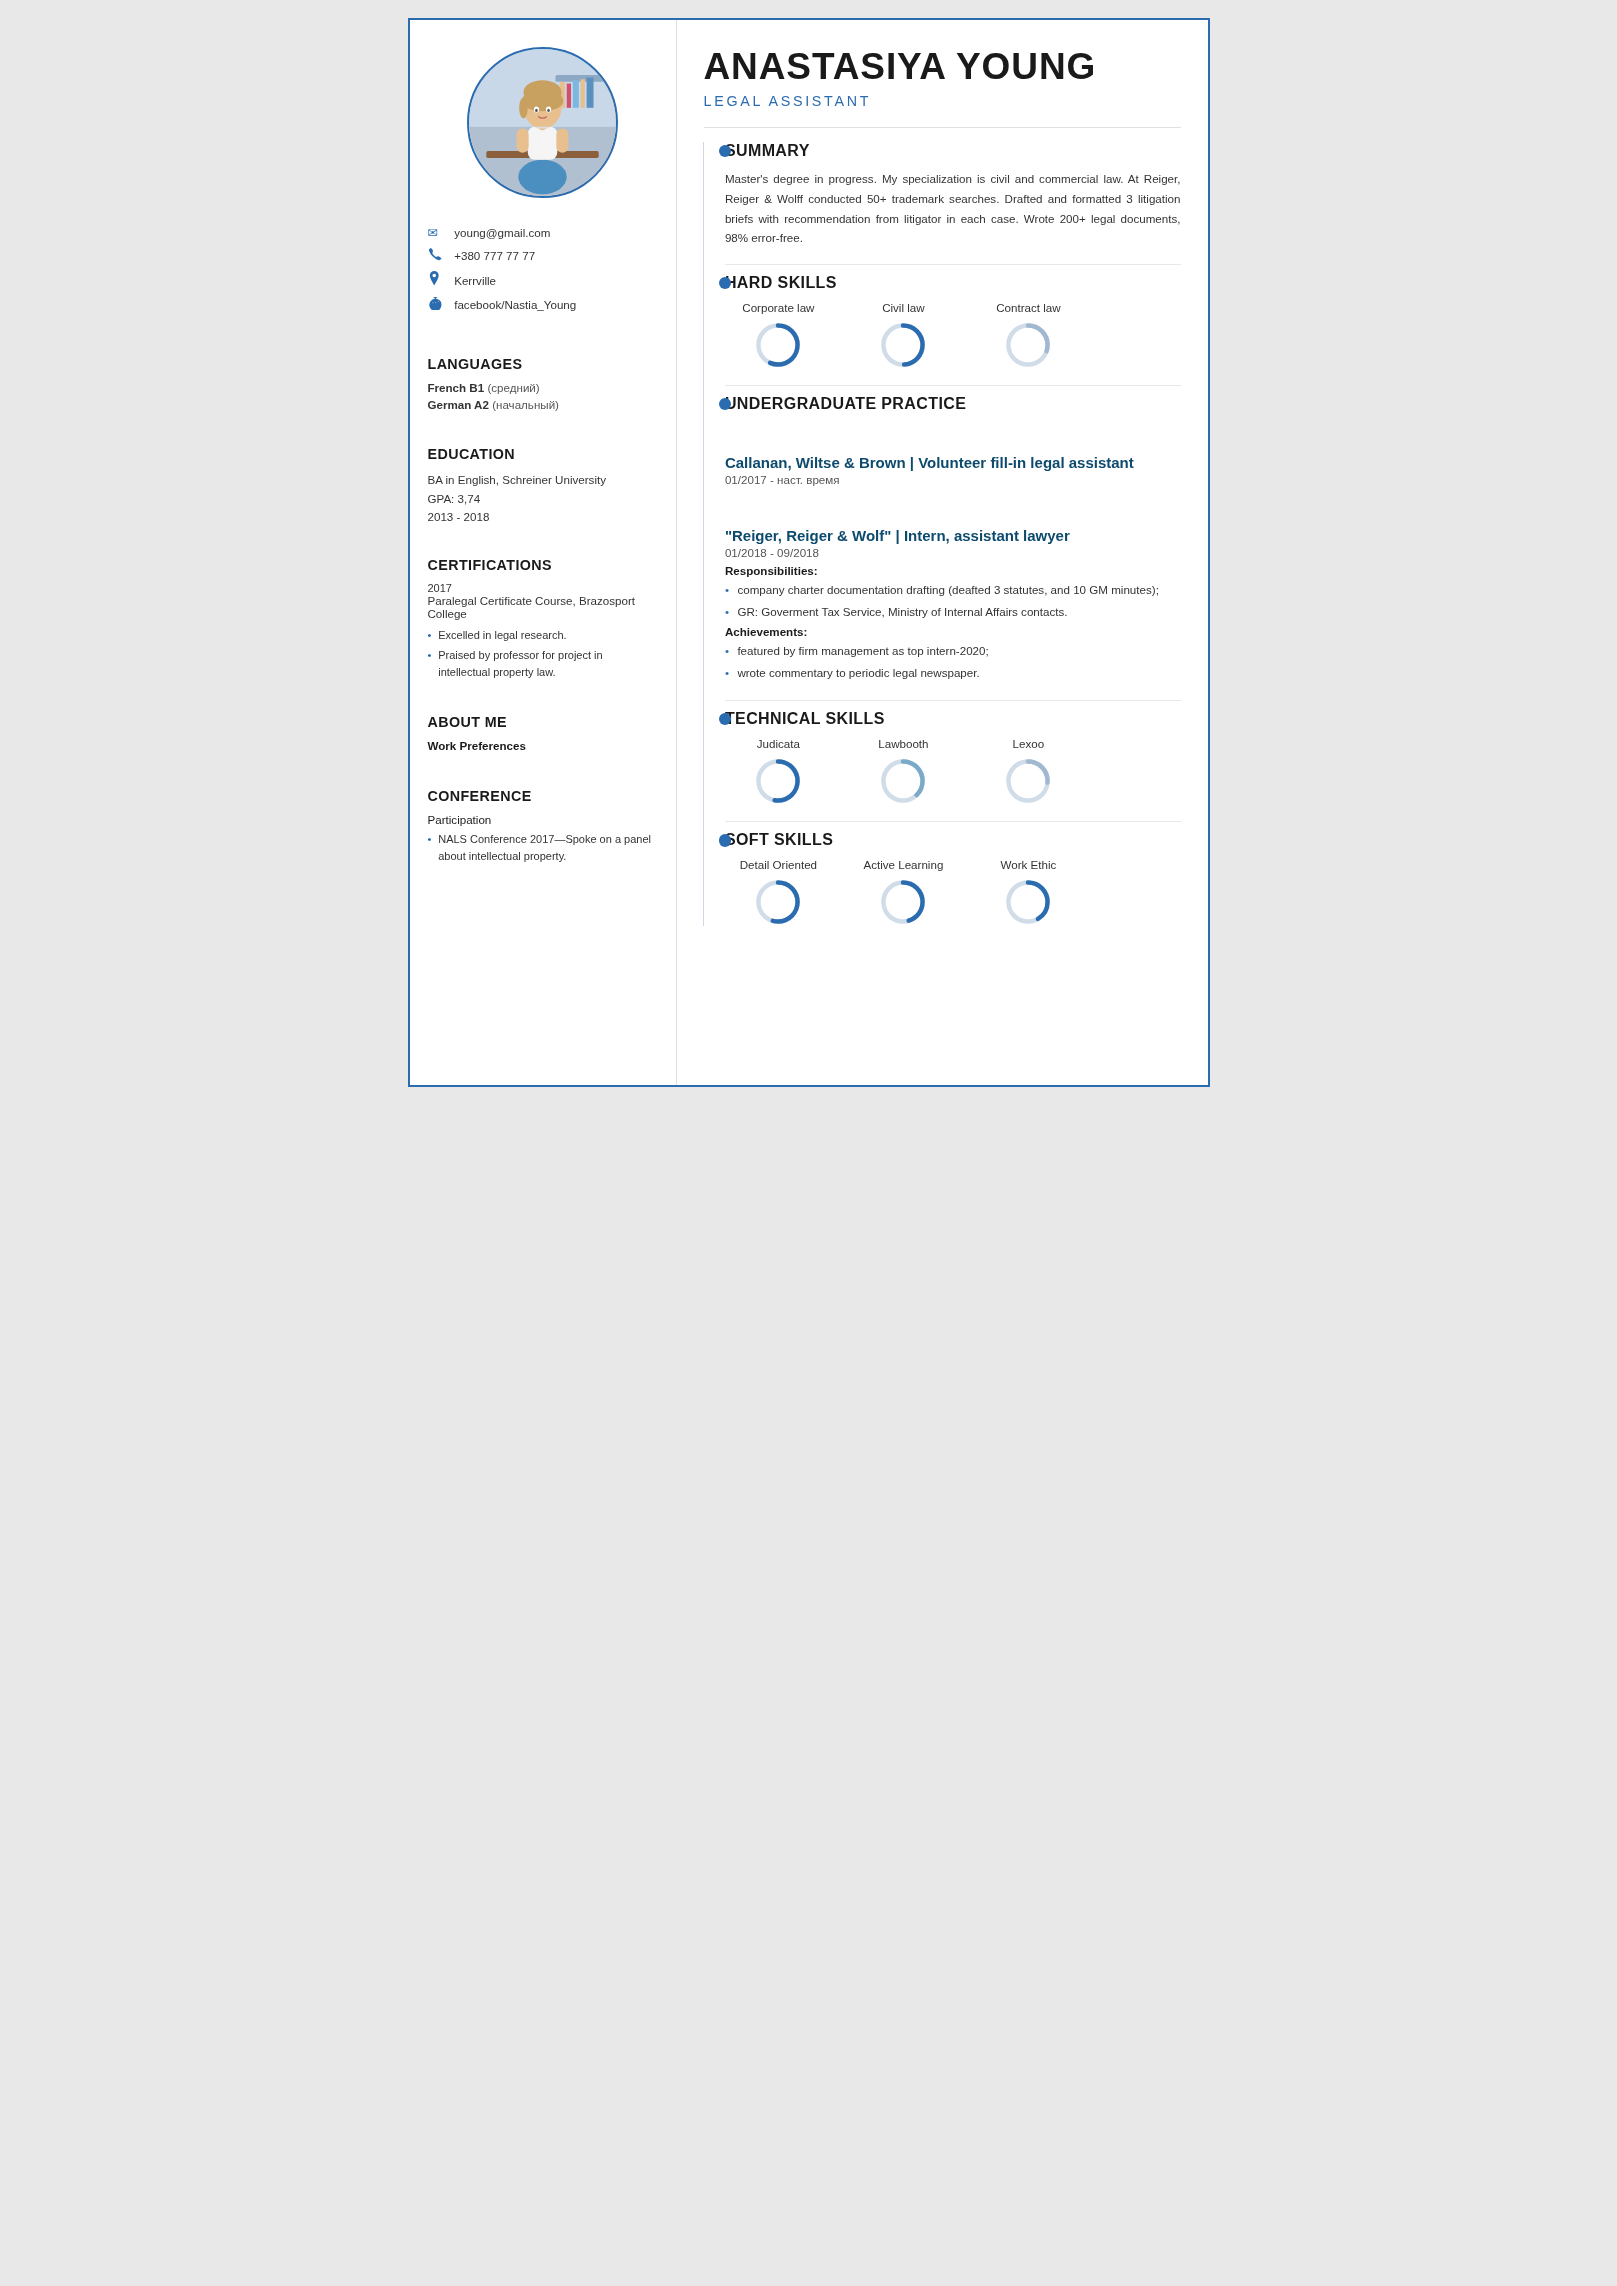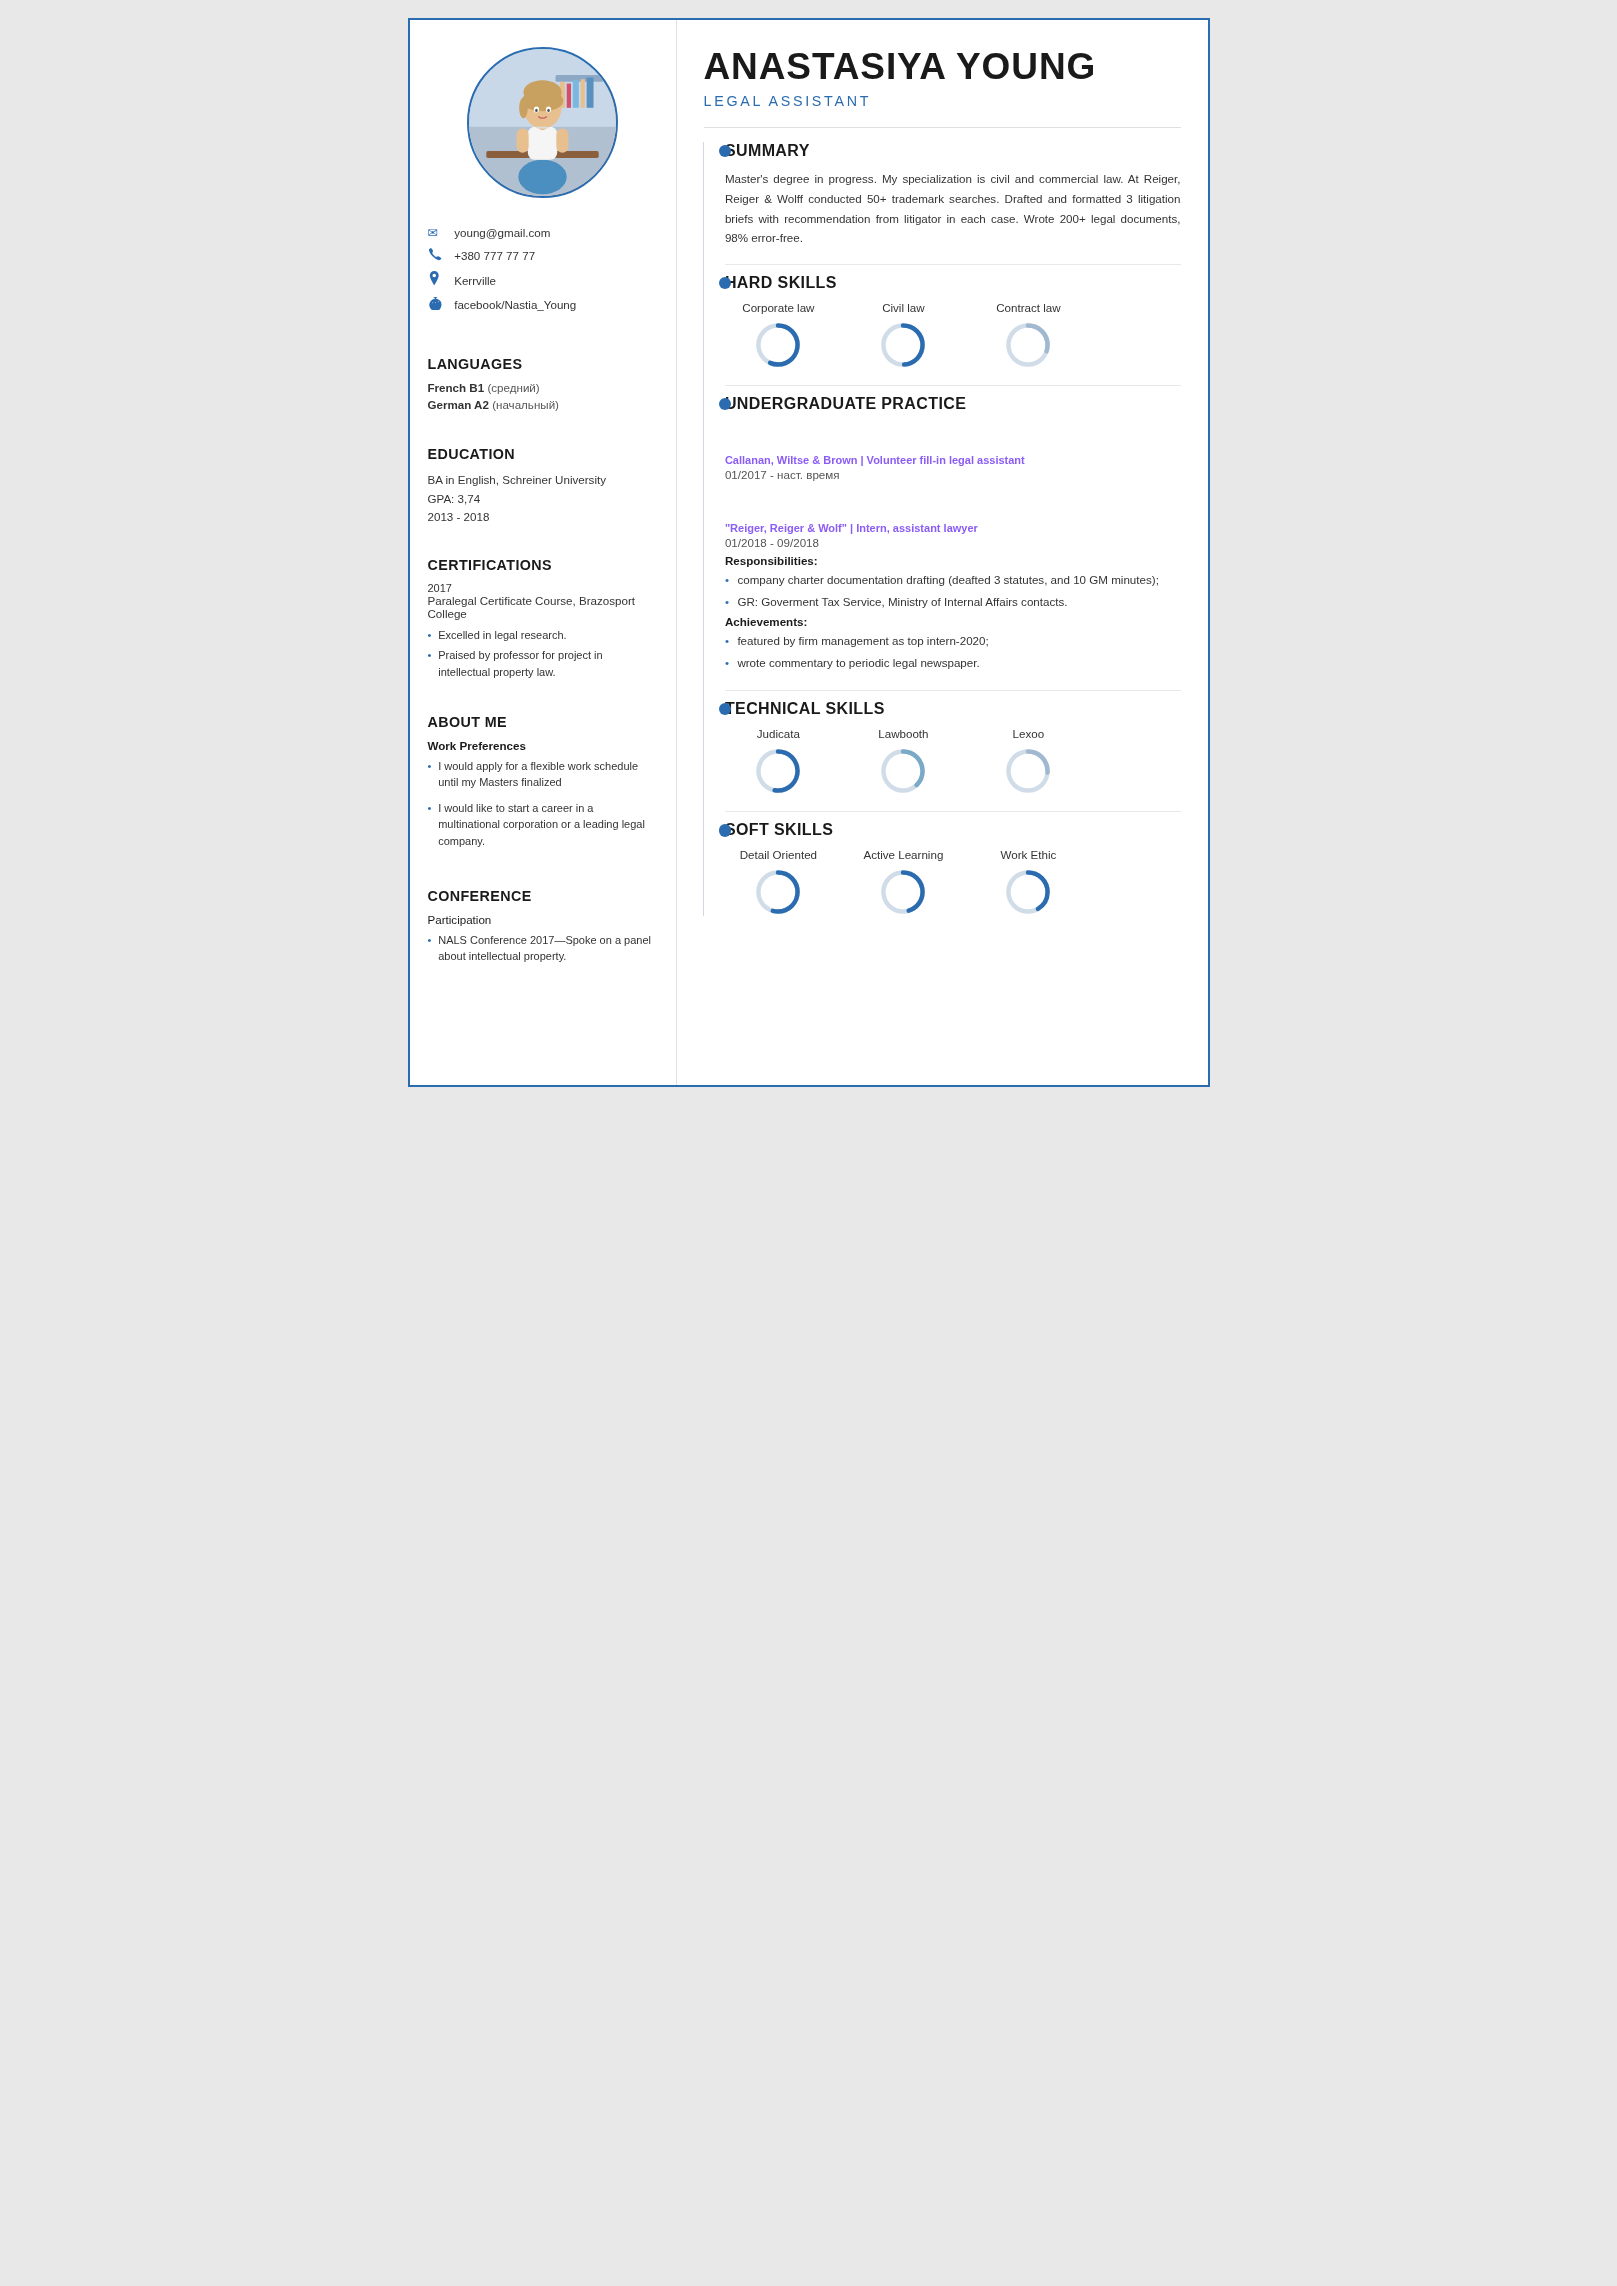--- a/index.html
+++ b/index.html
@@ -222,23 +222,23 @@
     }
     .circle-container svg {
       width: 48px;
       height: 48px;
     }
     
     .practice-entry {
       margin-bottom: 18px;
     }
     .practice-company {
-      font-size: 11px;
+      font-size: 15px;
       font-weight: bold;
-      color: #8b5cf6;
+      color: #0c4a6e;
       margin-bottom: 1.8px;
       margin-top: 41px;
     }
     .practice-date {
       font-size: 11.6px;
       color: #555;
       margin-bottom: 5.3px;
     }
     .practice-subtitle {
       font-size: 11.6px;
@@ -406,24 +406,20 @@
       <div class="cert-name">Paralegal Certificate Course, Brazosport College</div>
       <ul class="cert-bullets">
         <li>Excelled in legal research.</li>
         <li>Praised by professor for project in intellectual property law.</li>
       </ul>
     </div>
 
     <div class="section-block">
       <div class="section-title-left">ABOUT ME</div>
       <div class="about-subtitle">Work Preferences</div>
-      <ul class="about-bullets">
-        <li>I would apply for a flexible work schedule until my Masters finalized</li>
-        <li>I would like to start a career in a multinational corporation or a leading legal company.</li>
-      </ul>
     </div>
 
     <div class="section-block">
       <div class="section-title-left">CONFERENCE</div>
       <div class="conf-subtitle">Participation</div>
       <ul class="cert-bullets">
         <li>NALS Conference 2017—Spoke on a panel about intellectual property.</li>
       </ul>
     </div>
 

